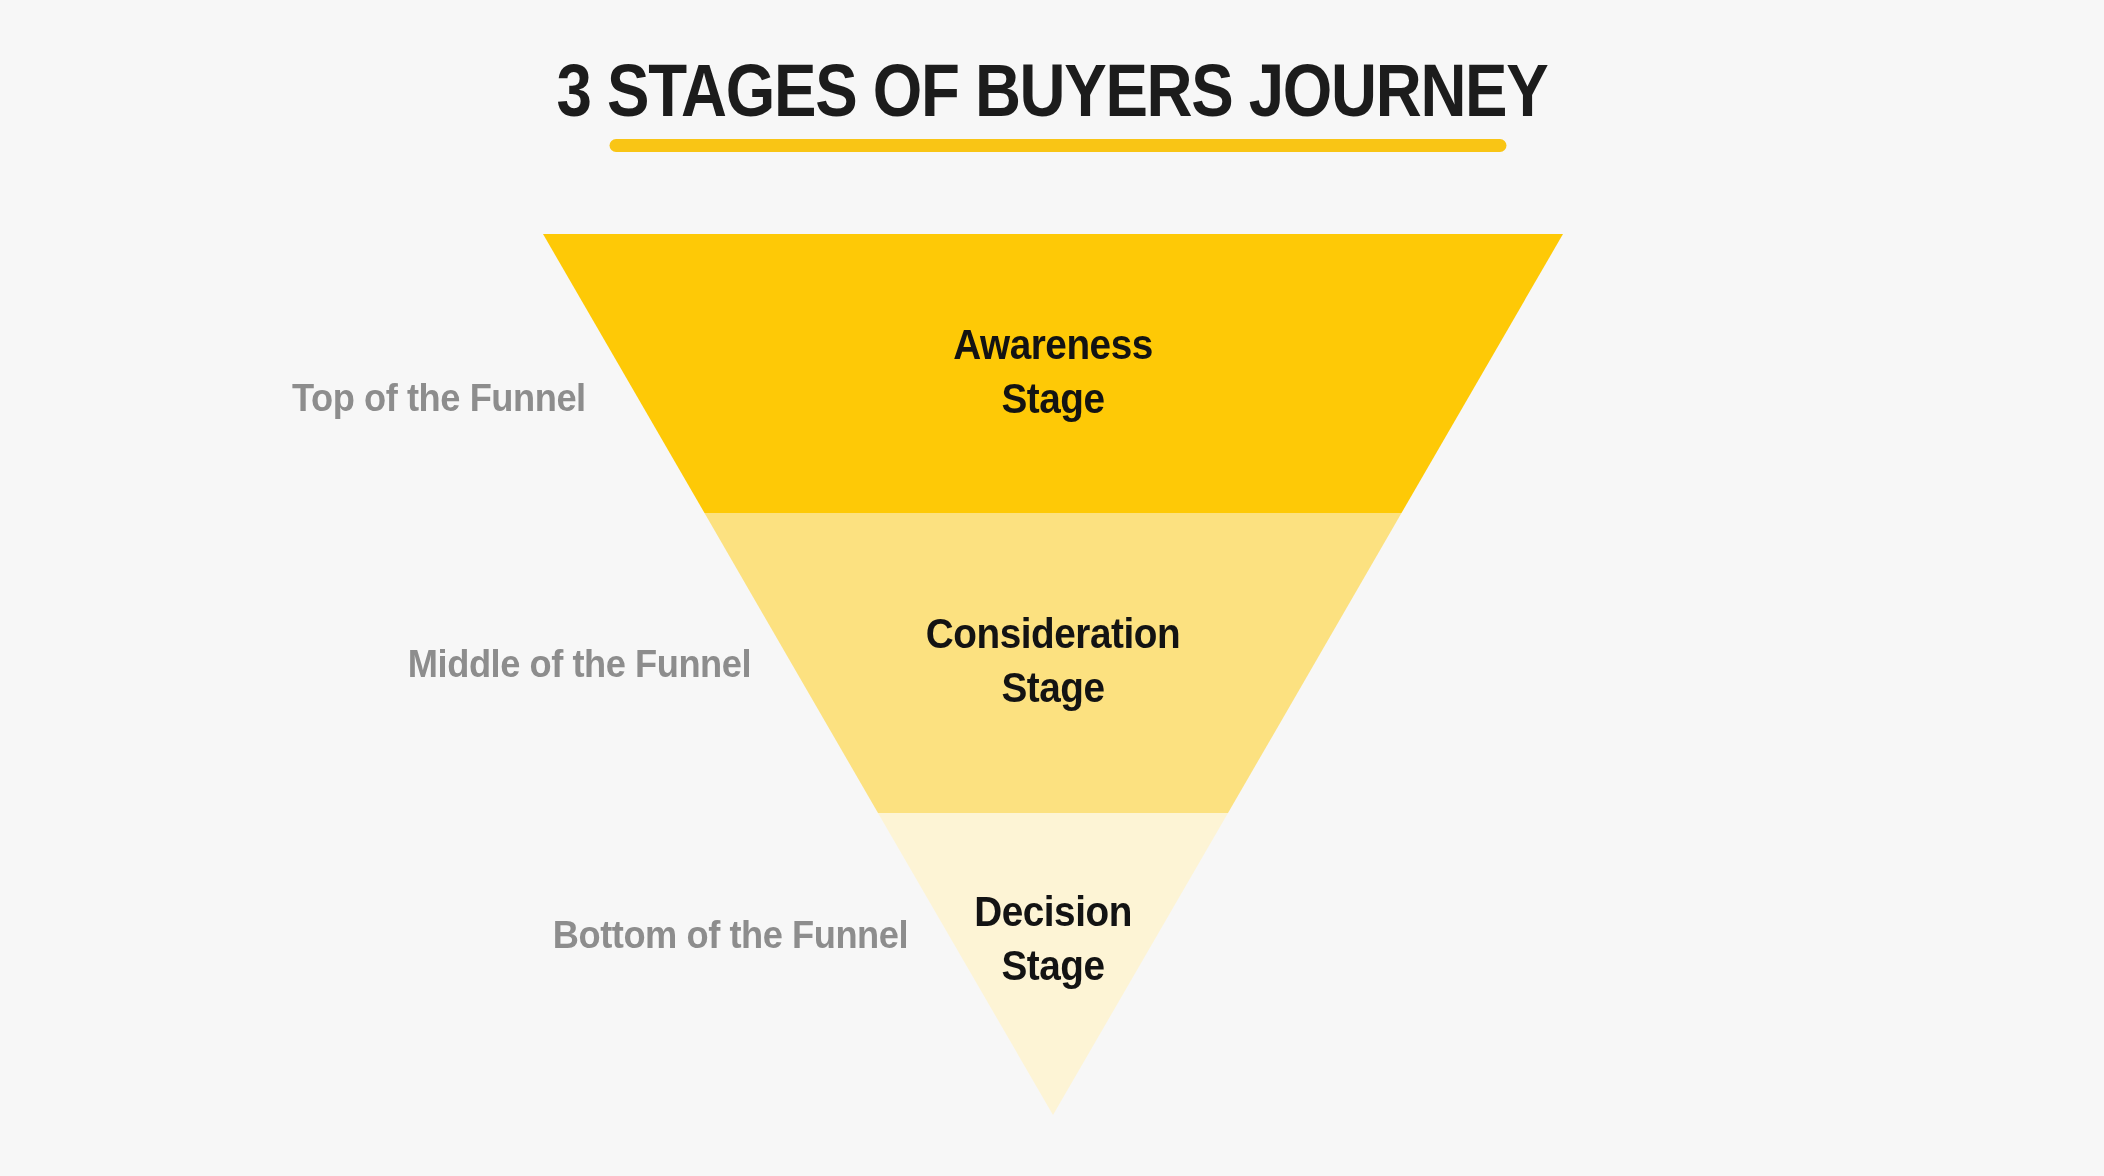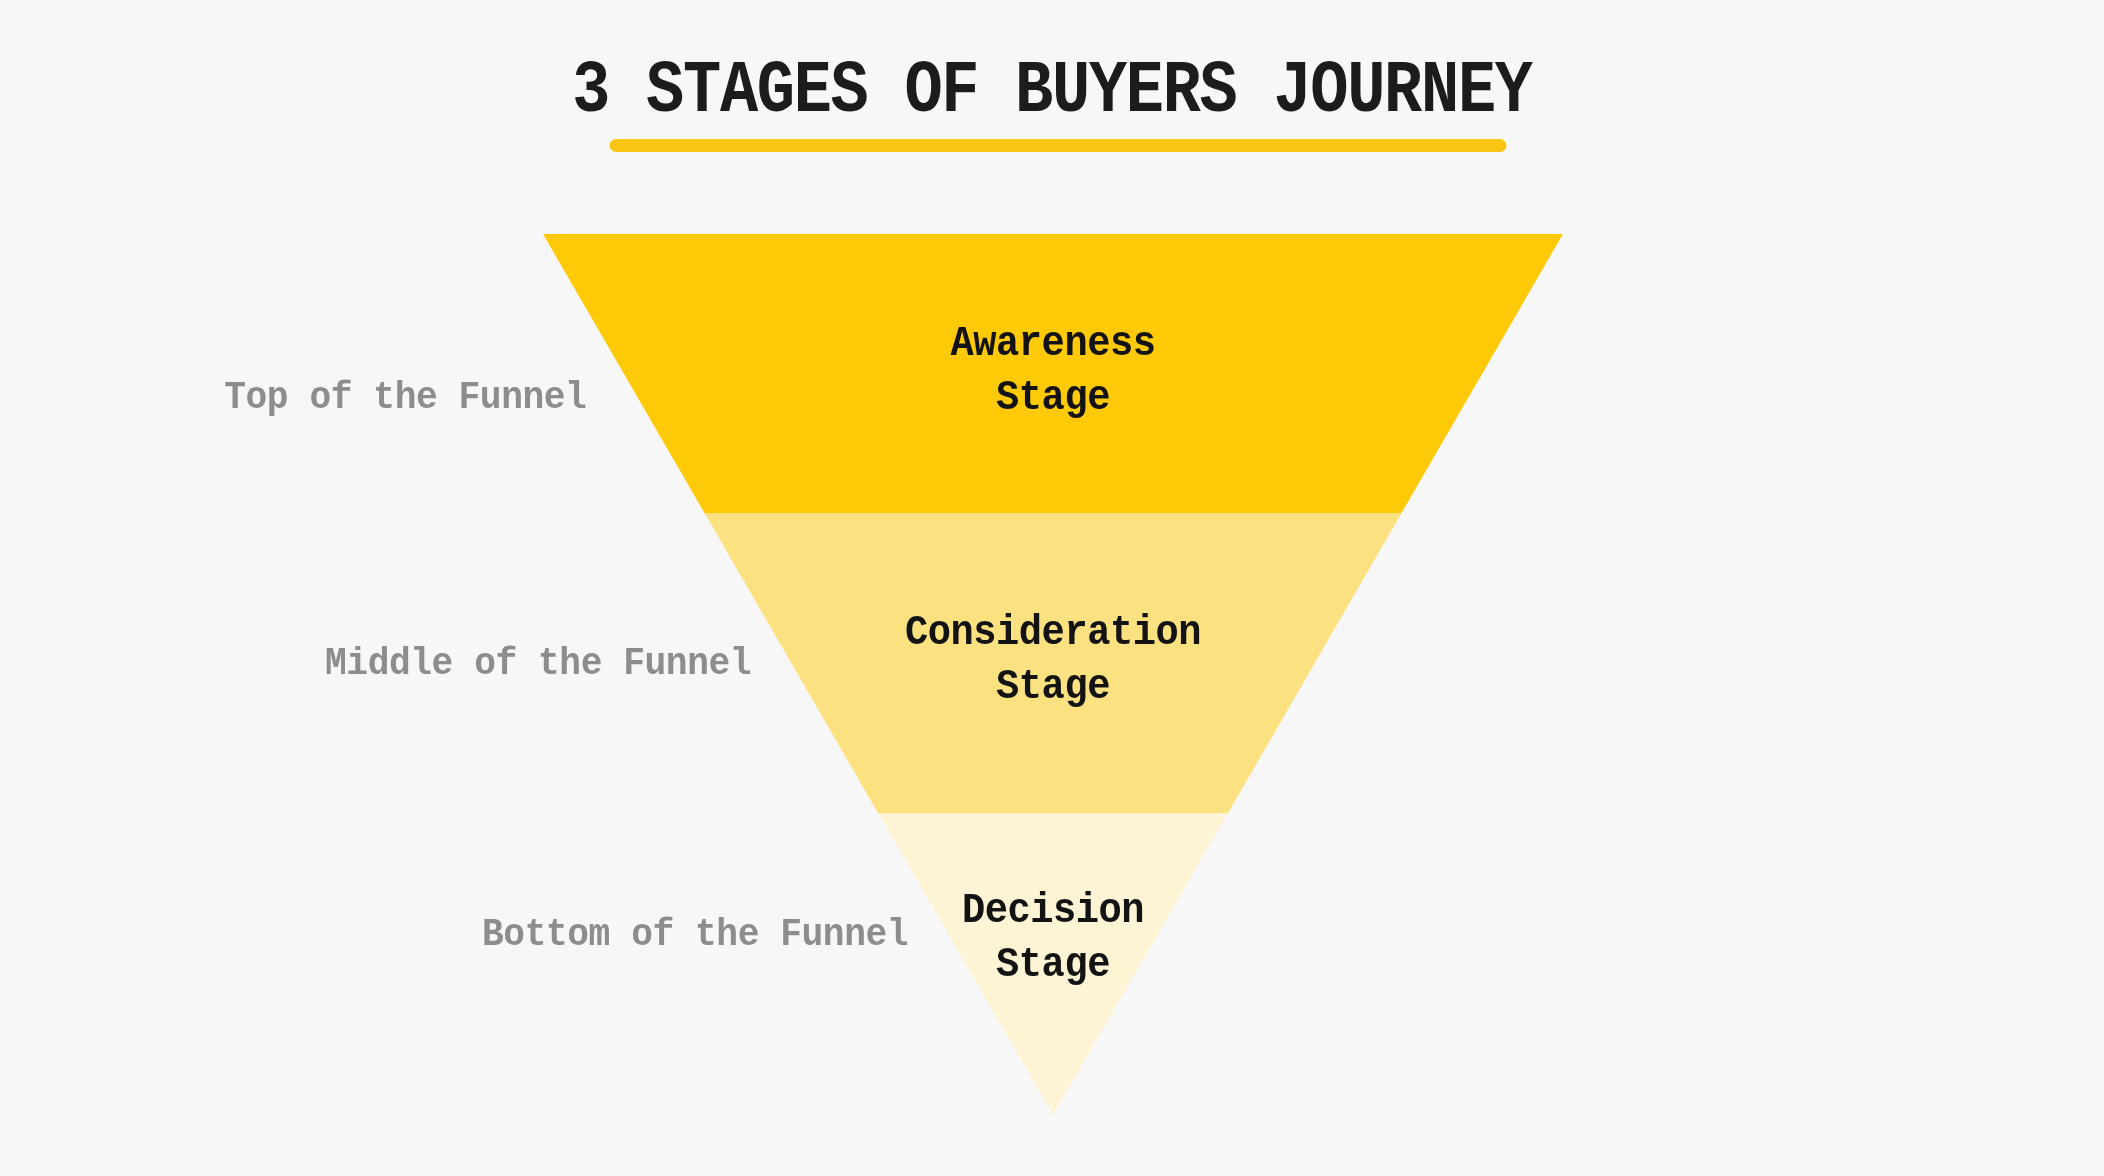--- a/index.html
+++ b/index.html
@@ -5,21 +5,20 @@
   * { margin: 0; padding: 0; box-sizing: border-box; }
   html, body {
     width: 2104px; height: 1176px;
     font-family: "Liberation Sans", sans-serif;
   }
   .canvas {
     position: relative;
     width: 2104px; height: 1176px;
     background: #f7f7f7;
     overflow: hidden;
-    font-family: Liberation Mono, monospace;
   }
   .page-title {
     position: absolute;
     top: 50px;
     left: 1052px;
     transform: translateX(-50%) scaleX(0.86);
     white-space: nowrap;
     font-size: 74px;
     line-height: 82px;
     font-weight: 700;

